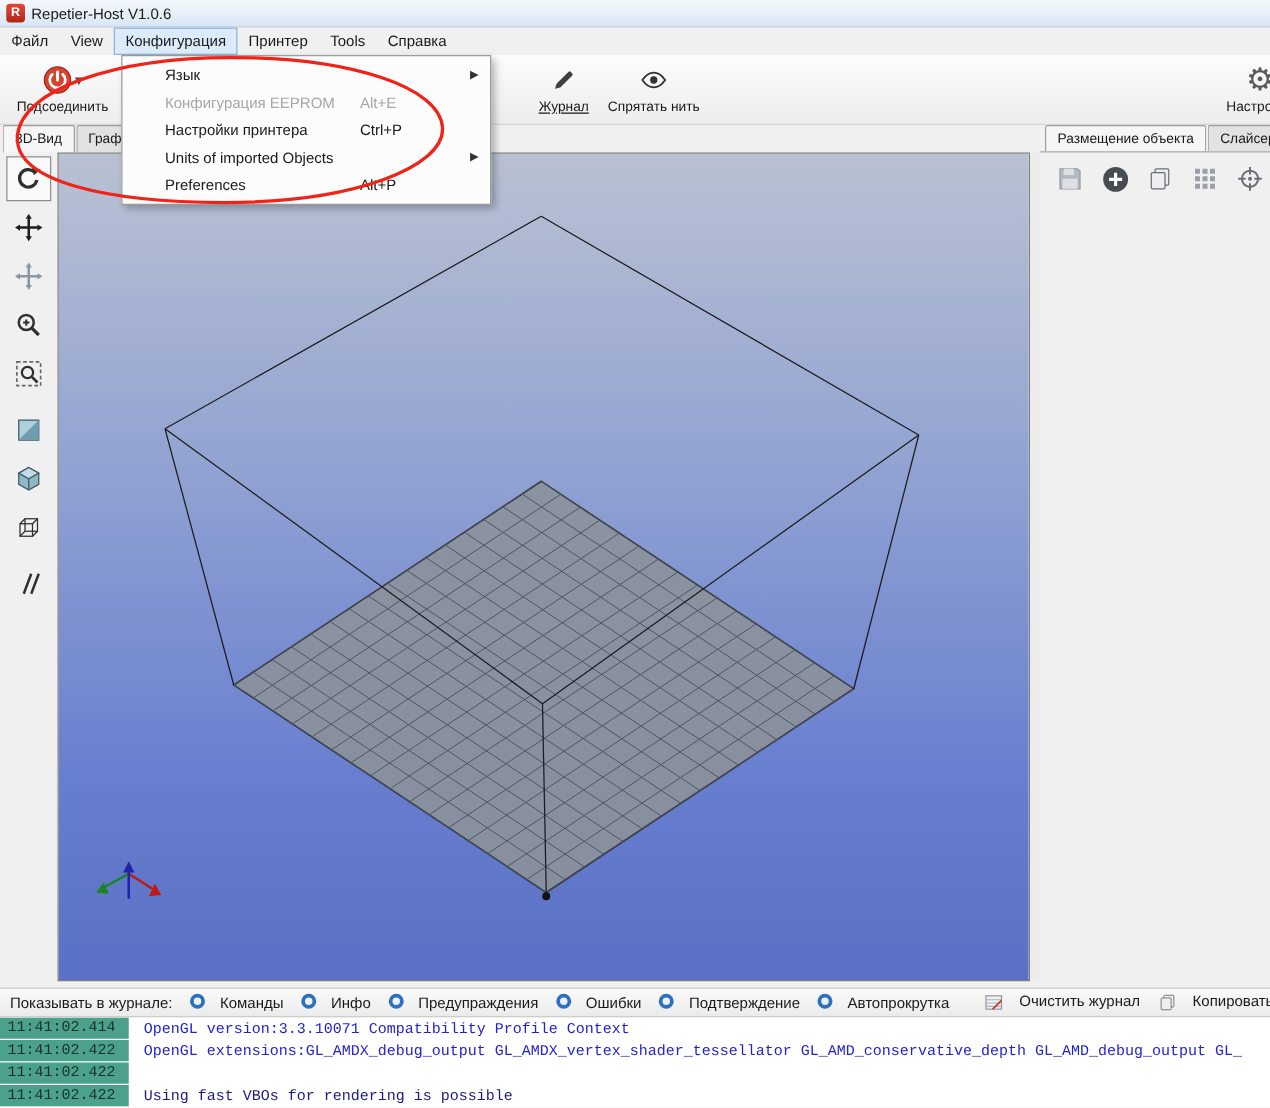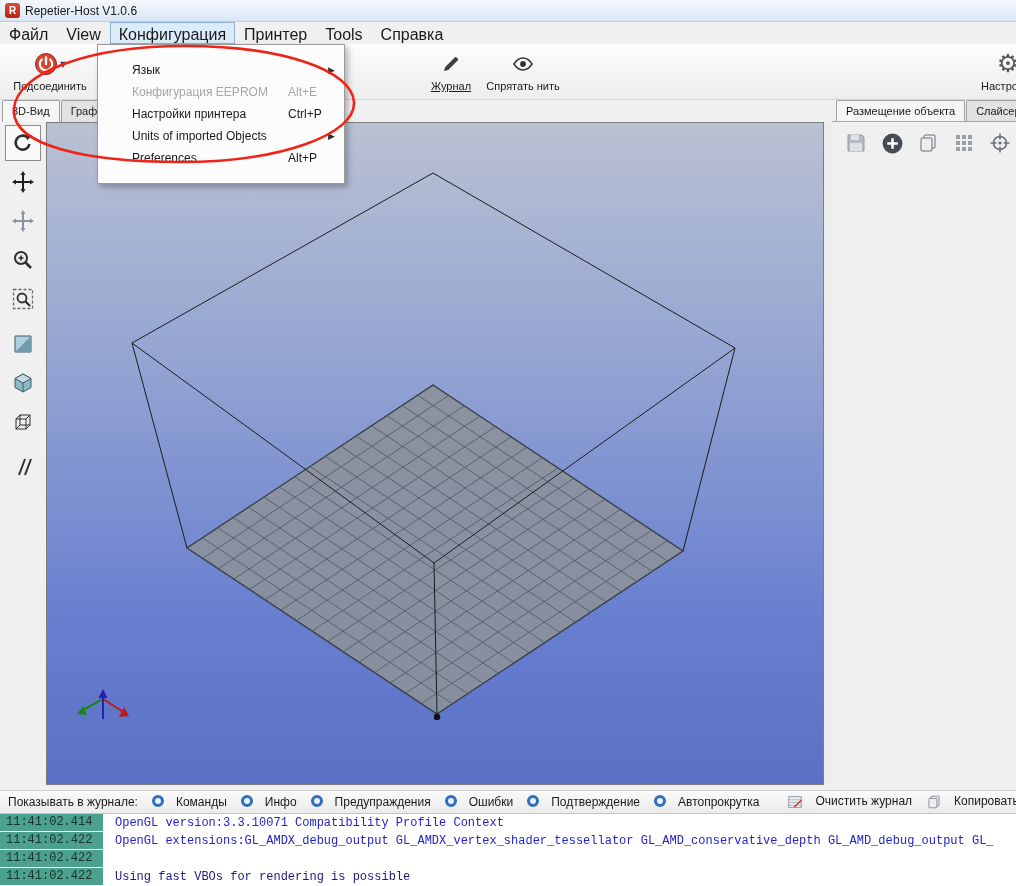--- a/index.html
+++ b/index.html
@@ -8,21 +8,21 @@
 
   
   .titlebar{position:absolute;left:0;top:0;width:1016px;height:22px;
     background:linear-gradient(#f5f9fd,#d9e6f4);border-bottom:1px solid #b9cde2;
     display:flex;align-items:center;gap:5px;padding-left:5px;box-sizing:border-box;font-size:12px;}
   .applogo{width:15px;height:15px;background:linear-gradient(#e04a35,#b3261a);border-radius:3px;
     color:#fff;font-weight:bold;font-size:10px;display:flex;align-items:center;justify-content:center;}
 
   
   .menubar{position:absolute;left:0;top:22px;width:1016px;height:22px;background:#f0f0f0;
-    display:flex;align-items:stretch;font-size:16px;}
+    display:flex;align-items:stretch;font-size:12px;}
   .mb-item{padding:4px 9px 0 9px;box-sizing:border-box;}
   .mb-item.open{background:#dcebf9;border:1px solid #8db2d8;padding:3px 8px 0 8px;}
 
   
   .toolbar{position:absolute;left:0;top:44px;width:1016px;height:56px;
     background:linear-gradient(#fcfcfc,#ededed);border-bottom:1px solid #d6d6d6;box-sizing:border-box;}
   .tbtn{position:absolute;top:2px;height:51px;display:flex;flex-direction:column;align-items:center;
     justify-content:center;gap:3px;font-size:11px;white-space:nowrap;}
   .tbtn .tb-top{display:flex;align-items:center;gap:2px;height:26px;}
   .tbtn.disabled{color:#9aa0a6;}
@@ -67,22 +67,22 @@
 
   
   .logview{position:absolute;left:0;top:814px;width:1016px;height:80px;background:#fff;
     font-family:"Liberation Mono",monospace;font-size:12px;overflow:hidden;}
   .logrow{display:flex;height:17px;margin-bottom:1px;align-items:center;}
   .logtime{width:97px;height:17px;line-height:17px;background:#4ba18c;color:#15332b;padding-left:6px;flex:none;}
   .logmsg{color:#2323cd;margin-left:12px;white-space:pre;}
   .logrow.em .logmsg{color:#1b1b7e;}
 
   
-  .menu-pop{position:absolute;left:97px;top:44px;width:248px;background:#fcfcfc;border:1px solid #9b9b9b;
-    box-shadow:3px 3px 6px rgba(0,0,0,.28);z-index:50;padding:14px 0;box-sizing:border-box;text-align:right;}
+  .menu-pop{position:absolute;left:97px;top:44px;width:296px;background:#fcfcfc;border:1px solid #9b9b9b;
+    box-shadow:3px 3px 6px rgba(0,0,0,.28);z-index:50;padding:4px 0;box-sizing:border-box;text-align:right;}
   .mi{height:22px;display:flex;align-items:center;font-size:12px;padding-left:34px;position:relative;}
   .mi-sc{position:absolute;left:190px;}
   .mi-arrow{position:absolute;right:9px;font-family:"DejaVu Sans",sans-serif;font-size:9px;color:#333;}
   .mi.disabled{color:#a6a6a6;}
 
   
   .annot{position:absolute;left:0;top:28px;width:380px;height:170px;z-index:200;pointer-events:none;}
 </style>
 </head>
 <body>

